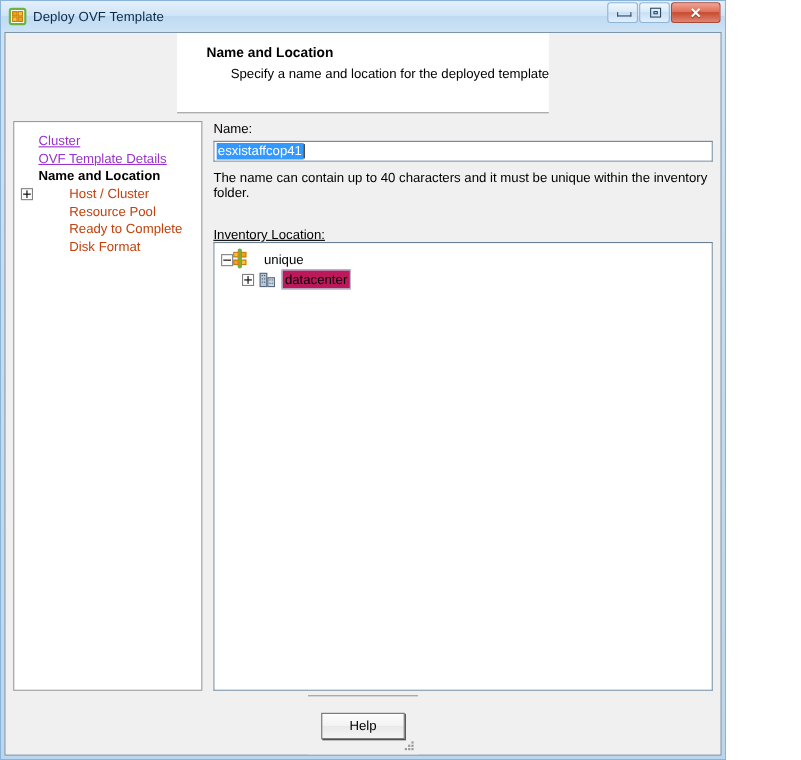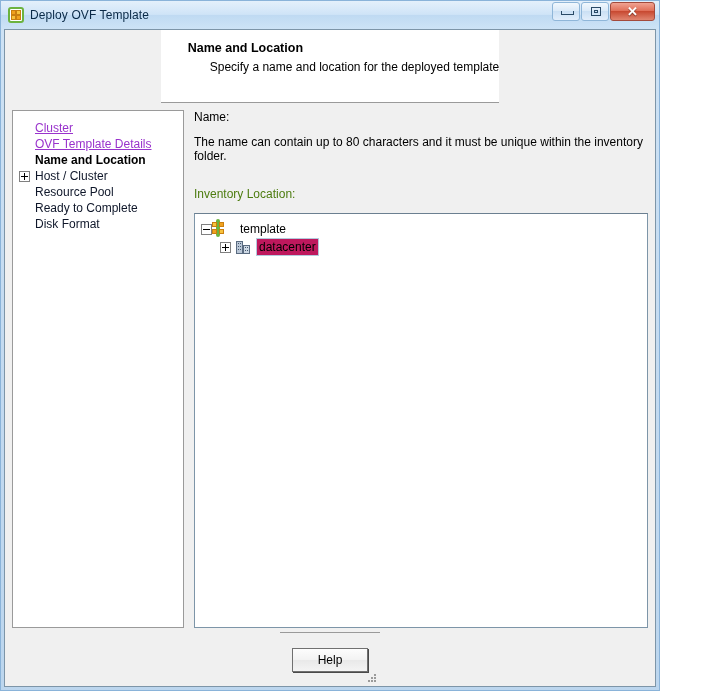--- a/index.html
+++ b/index.html
@@ -220,21 +220,22 @@
   .nav-label.link {
     color: #9933cc;
     text-decoration: underline;
     cursor: pointer;
   }
   .nav-label.current {
     color: #000000;
     font-weight: bold;
   }
   .nav-label.disabled {
-    color: #0f172a;
+    color: #c2410c;
+    margin-left: 28px;
   }
 
   
   .content {
     flex: 1 1 auto;
     margin-left: 10px;
     margin-bottom: 4px;
     display: flex;
     flex-direction: column;
     min-width: 0;
@@ -268,23 +269,24 @@
     background: #000000;
     margin-left: 0px;
   }
   .hint {
     font-size: 12px;
     color: #000000;
     margin-top: 7px;
   }
   .section-label {
     font-size: 12px;
-    color: #4d7c0f;
+    color: #000000;
     margin-top: 24px;
-    margin-bottom: 12px;
+    margin-bottom: 0;
+    text-decoration: underline;
   }
 
   
   .tree-panel {
     flex: 1 1 auto;
     background: #ffffff;
     border: 1px solid #7d95a8;
     border-top-color: #6b7f90;
     box-sizing: border-box;
     padding: 6px 0 0 6px;
@@ -485,33 +487,37 @@
           <span class="nav-spacer"></span>
           <span class="nav-label disabled">Disk Format</span>
         </div>
 
       </div>
 
       <div class="content">
 
         <div class="field-label">Name:</div>
 
-
-        <div class="hint">The name can contain up to 80 characters and it must be unique within the inventory folder.</div>
+        <div class="text-input">
+          <span class="sel-text">esxistaffcop41</span>
+          <span class="caret"></span>
+        </div>
+
+        <div class="hint">The name can contain up to 40 characters and it must be unique within the inventory folder.</div>
 
         <div class="section-label">Inventory Location:</div>
 
         <div class="tree-panel">
 
           <div class="tree-row">
             <span class="tw"></span>
             <span class="tree-icon">
               <span class="vs-logo"><i class="a"></i><i class="b"></i><i class="c"></i><i class="d"></i></span>
             </span>
-            <span class="tree-label">template</span>
+            <span class="tree-label">unique</span>
           </div>
 
           <div class="tree-row child">
             <span class="tw plus"></span>
             <span class="tree-icon">
               <span class="bld">
                 <span class="tall"></span>
                 <span class="short"></span>
                 <i class="w" style="left:2px;top:2px;"></i>
                 <i class="w" style="left:4px;top:2px;"></i>

